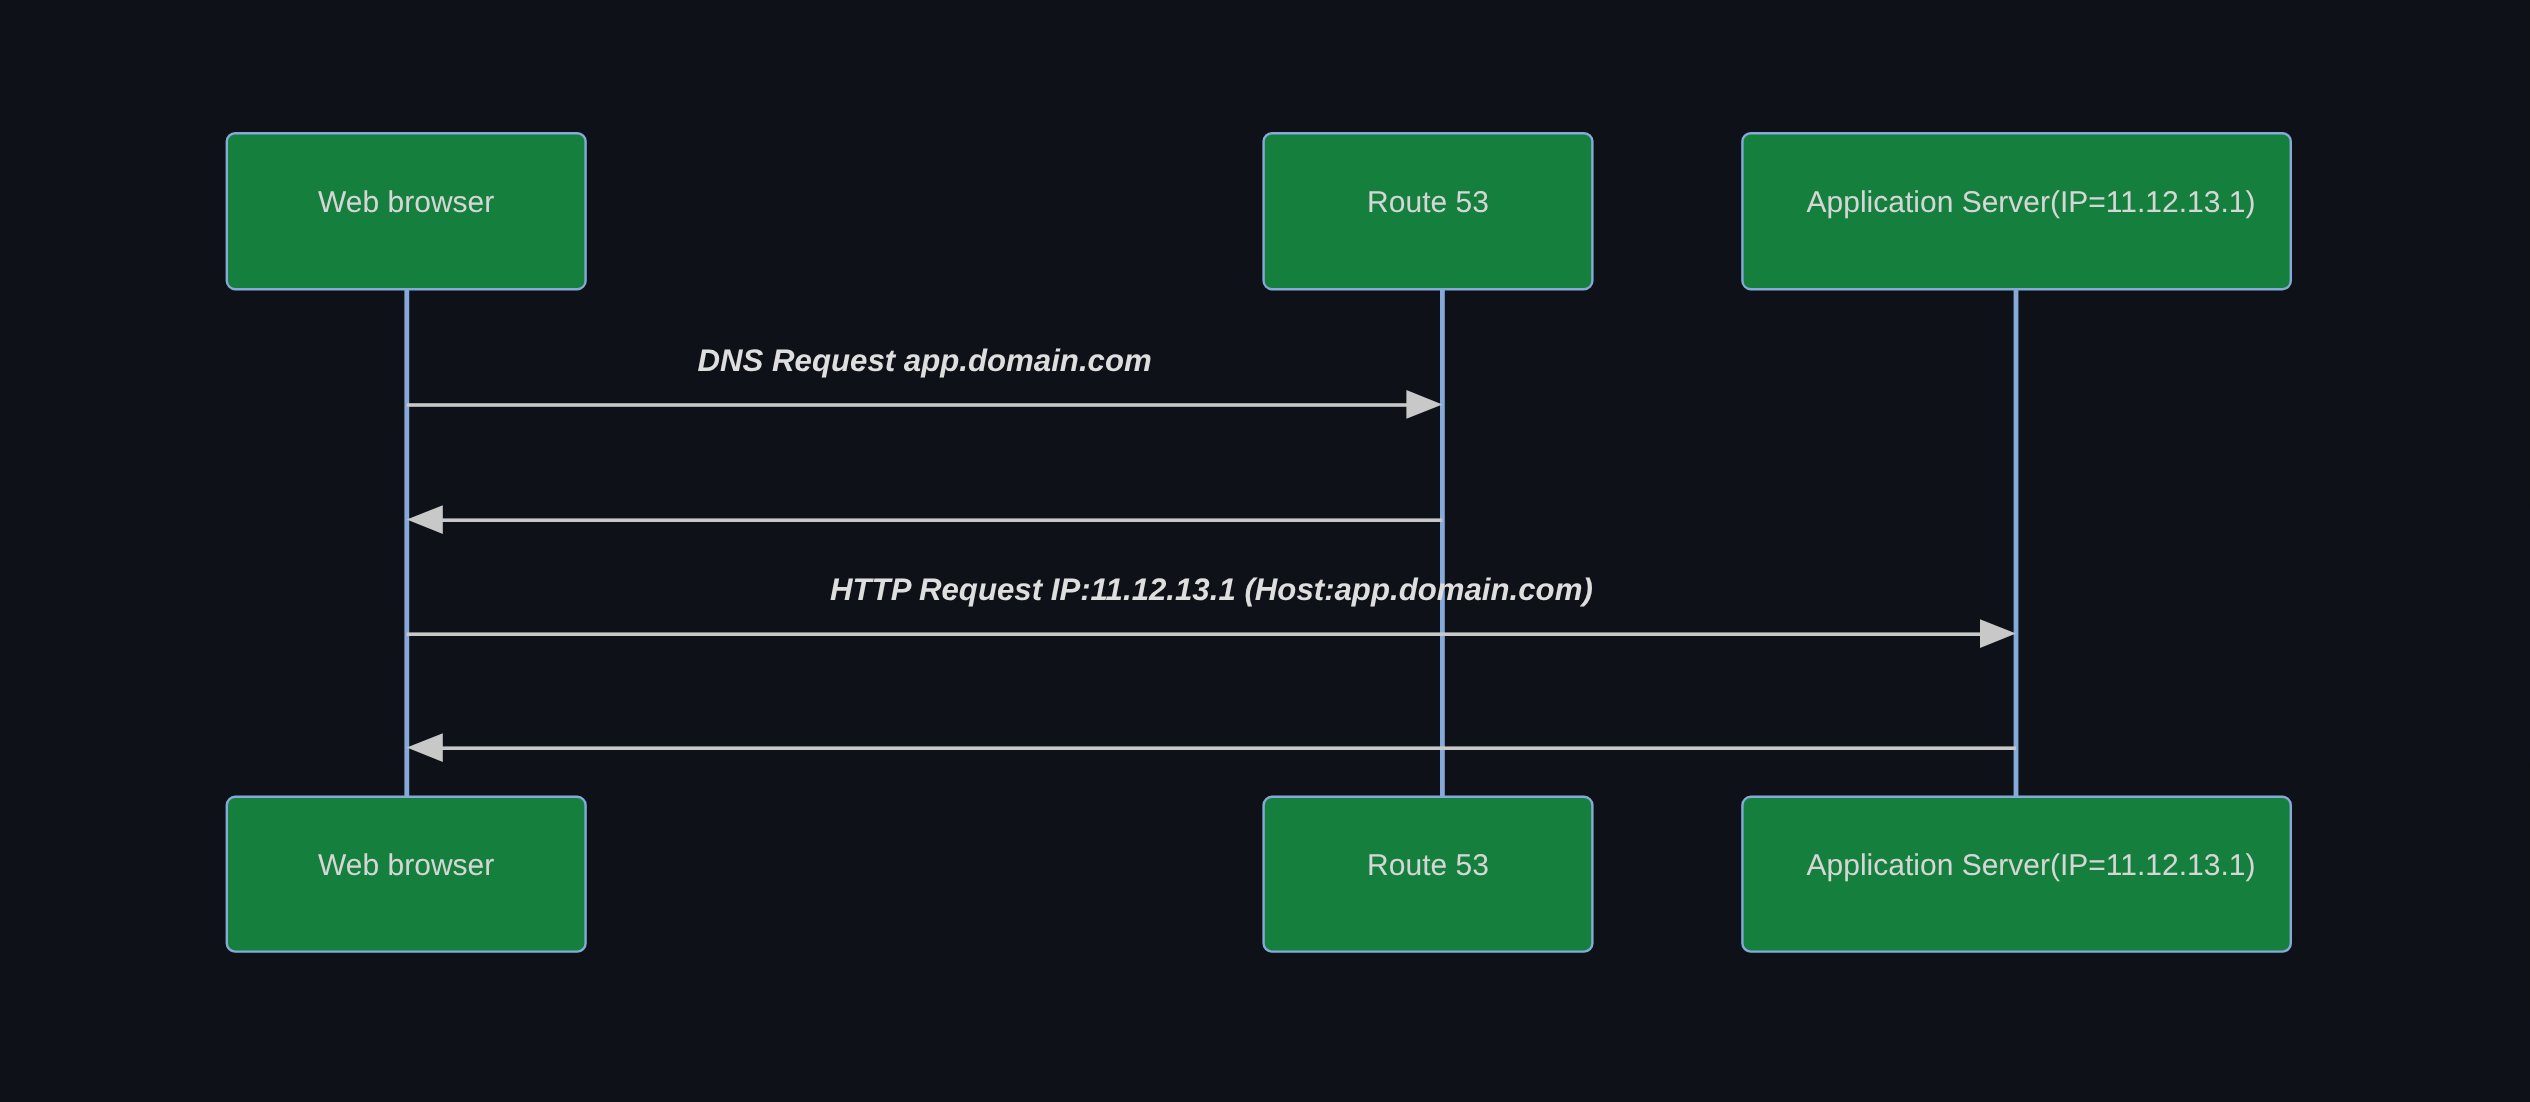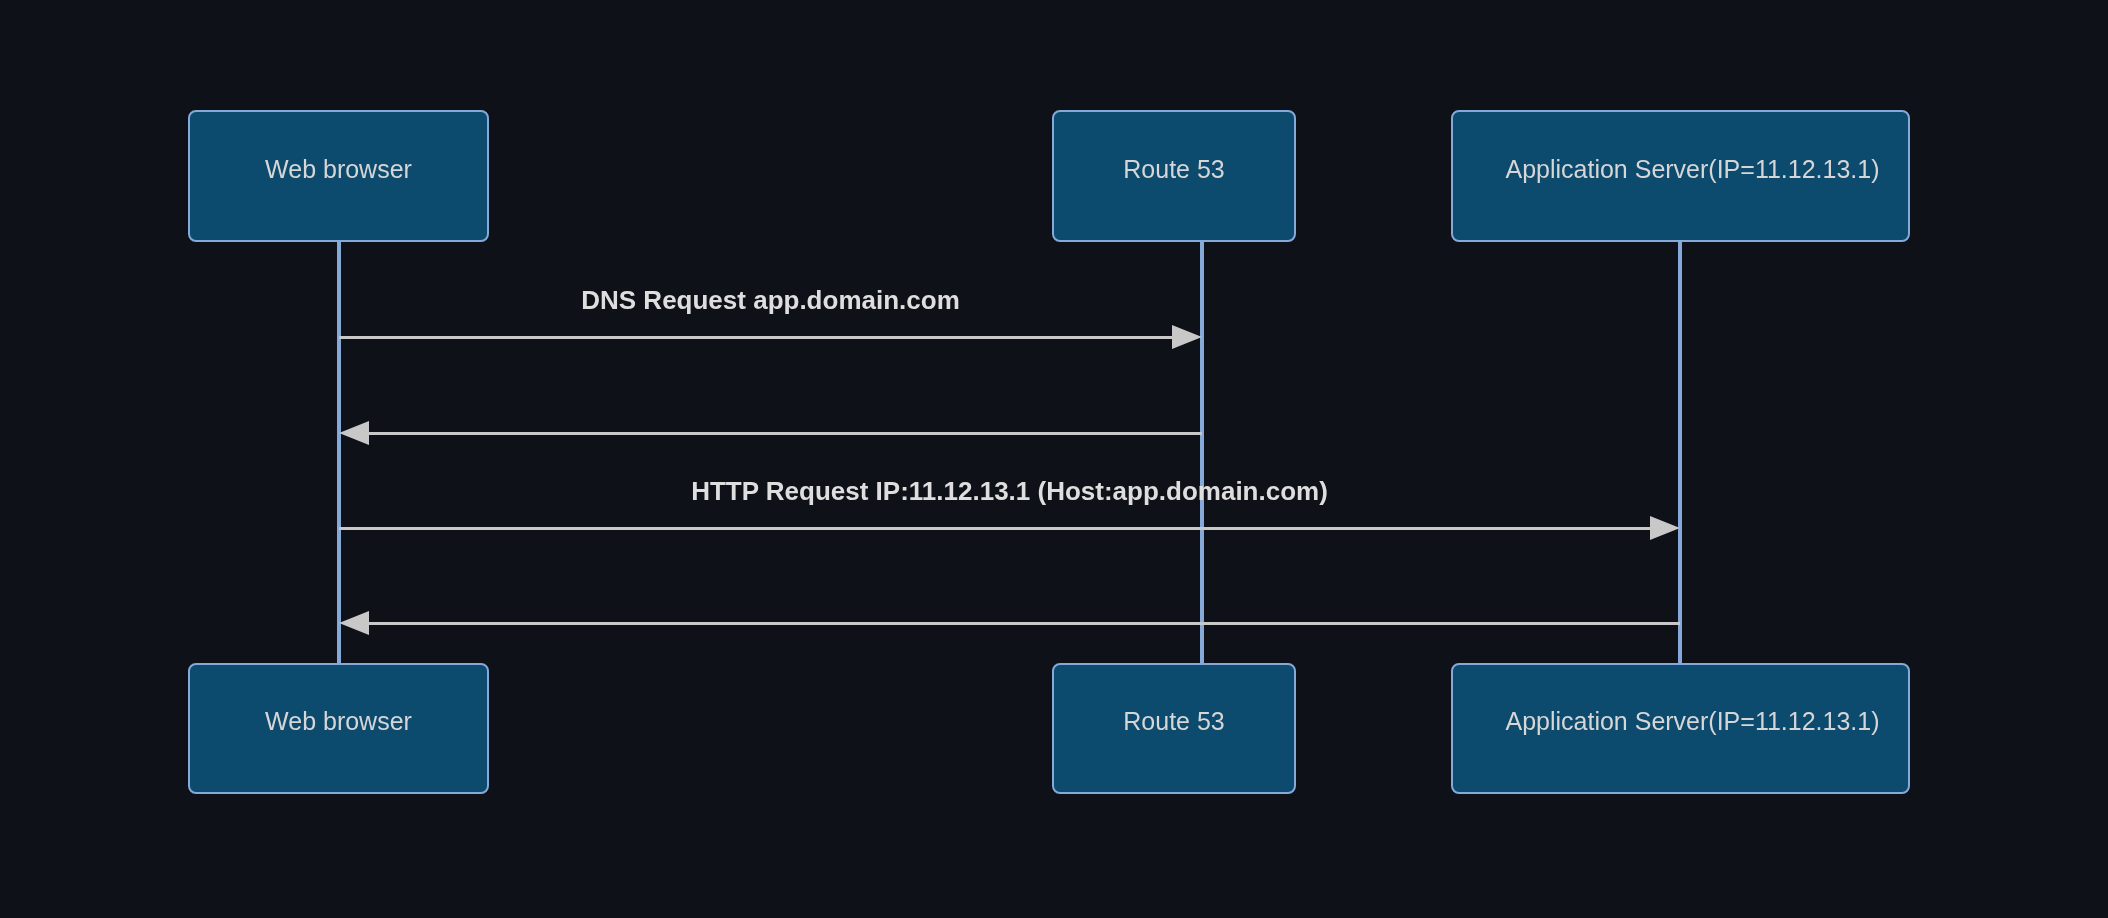--- a/index.html
+++ b/index.html
@@ -25,49 +25,50 @@
   }
   .ll-a { left: 337px; }
   .ll-b { left: 1200px; }
   .ll-c { left: 1678px; }
 
   
   .actor-box {
     position: absolute;
     height: 132px;
     box-sizing: border-box;
-    background: #0c4a6e;
+    background: #15803d;
     border: 2px solid #85a9d8;
     border-radius: 8px;
     display: flex;
     align-items: center;
     justify-content: center;
   }
   .row-top    { top: 110px; }
   .row-bottom { top: 663px; height: 131px; }
   .col-a { left: 188px;  width: 301px; }
-  .col-b { left: 1052px; width: 244px; align-items: center; }
+  .col-b { left: 1052px; width: 276px; align-items: center; }
   .col-c { left: 1451px; width: 459px; padding-left: 24px; }
   .actor-label {
     color: #d6d6d6;
     font-size: 25px;
     padding-bottom: 14px;
     white-space: nowrap;
   }
 
   
   .msg-label {
     position: absolute;
     left: 339px;
     text-align: center;
     color: #dedede;
     font-size: 26px;
     font-weight: bold;
     line-height: 34px;
     white-space: nowrap;
+    font-style: italic;
   }
   .span-ab { width: 863px; }
   .span-ac { width: 1341px; }
   .lbl-1 { top: 283px; }
   .lbl-2 { top: 379px; }
   .lbl-3 { top: 474px; }
   .lbl-4 { top: 571px; }
 
   .msg-line {
     position: absolute;

